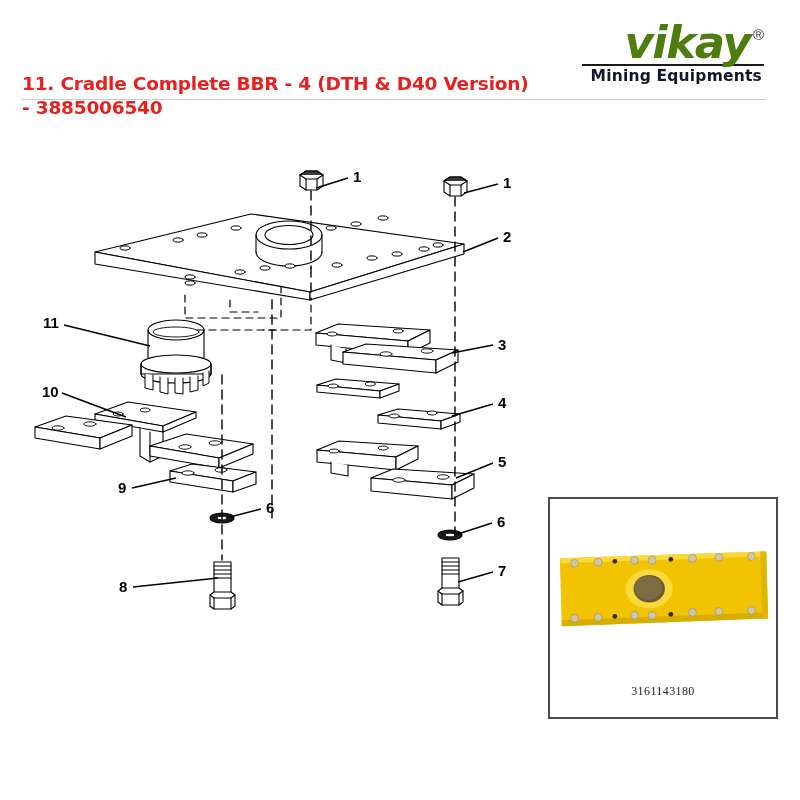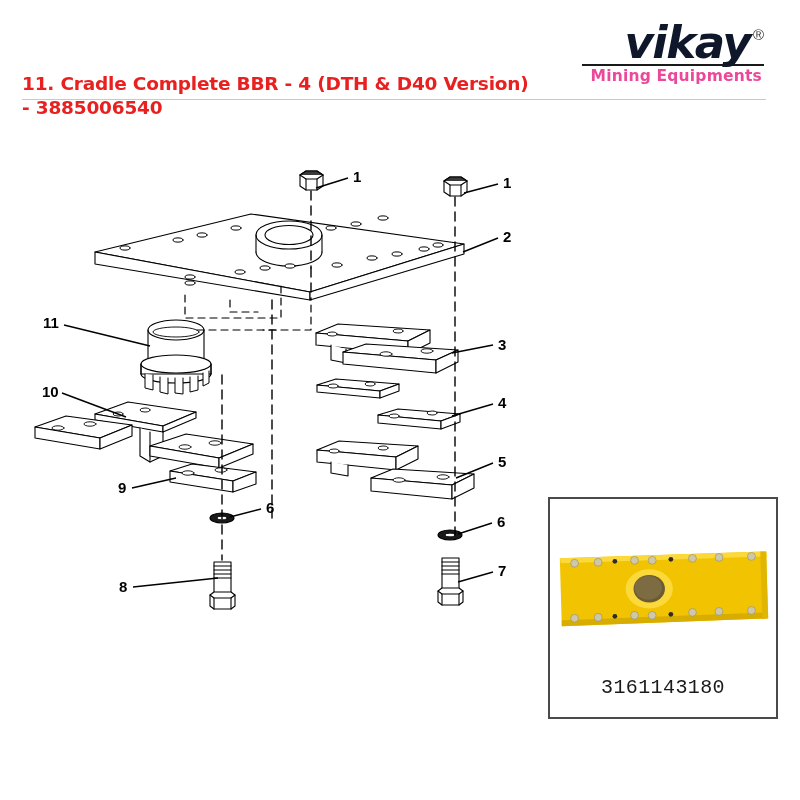--- a/index.html
+++ b/index.html
@@ -22,21 +22,21 @@
     right: 36px;
     width: 200px;
     text-align: right;
   }
   #logo-wordmark {
     font-family: "DejaVu Sans", sans-serif;
     font-weight: bold;
     font-style: italic;
     font-size: 45px;
     letter-spacing: -1.5px;
-    color: #0f172a;
+    color: #4d7c0f;
     line-height: 0.92;
     text-align: right;
     margin-right: 14px;
     display: block;
   }
   #logo-reg {
     position: absolute;
     top: 4px;
     right: 0px;
     font-size: 15px;
@@ -45,21 +45,21 @@
   }
   #logo-rule {
     height: 2px;
     background: #1a1a1a;
     margin: 1px 0 1px 18px;
   }
   #logo-tagline {
     font-family: "DejaVu Sans", sans-serif;
     font-weight: bold;
     font-size: 15.5px;
-    color: #ec4899;
+    color: #0f172a;
     letter-spacing: 0.2px;
     text-align: right;
     margin-right: 2px;
   }
 
   
   #title-block {
     position: absolute;
     top: 72px;
     left: 22px;
@@ -114,22 +114,22 @@
     left: 0; top: 0;
     width: 100%;
     height: 160px;
   }
   #photo-caption {
     position: absolute;
     bottom: 18px;
     left: 0;
     width: 100%;
     text-align: center;
-    font-family: Liberation Mono, monospace;
-    font-size: 20px;
+    font-family: Liberation Serif, serif;
+    font-size: 12px;
     color: #1a1a1a;
     letter-spacing: 0.4px;
   }
 </style>
 </head>
 <body>
 
 <div id="logo-block">
   <span id="logo-reg">®</span>
   <span id="logo-wordmark">vikay</span>

